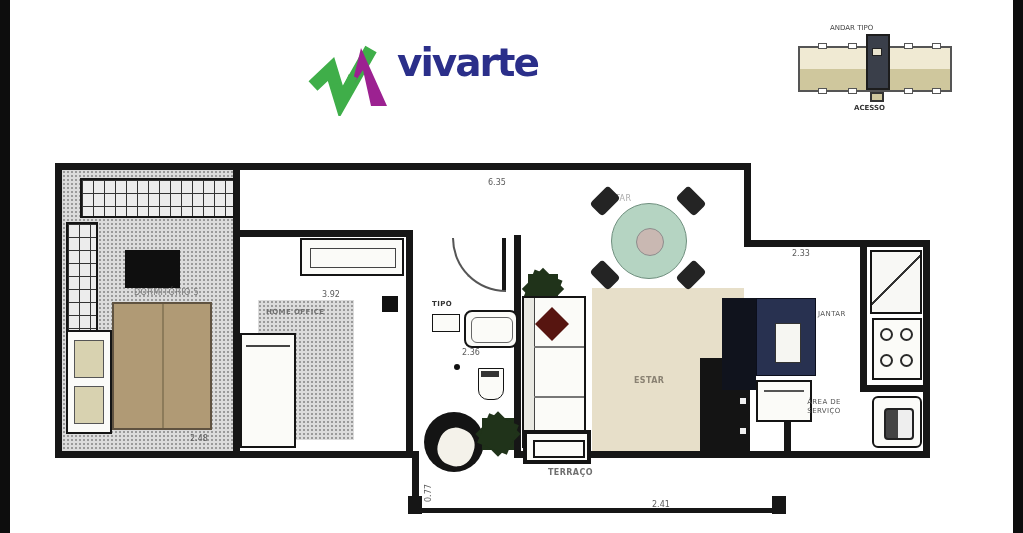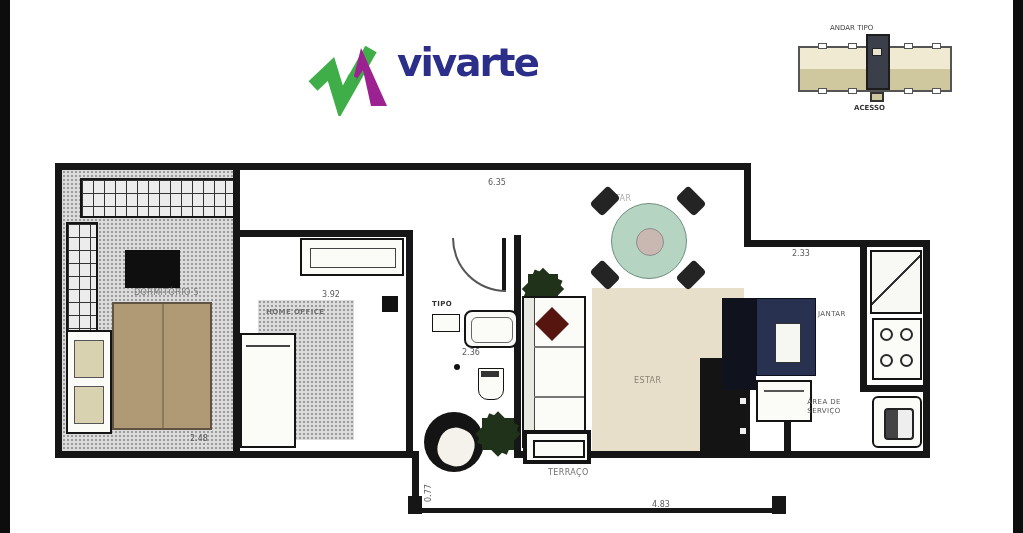--- a/index.html
+++ b/index.html
@@ -136,39 +136,39 @@
     <div class="chair" style="left:678px;top:192px;transform:rotate(45deg);"></div>
     <div class="chair" style="left:592px;top:266px;transform:rotate(45deg);"></div>
     <div class="chair" style="left:678px;top:266px;transform:rotate(-45deg);"></div>
 
     <div class="box" style="left:522px;top:296px;width:64px;height:152px;">
       <div class="abs" style="left:0;top:0;width:10px;height:148px;background:#e8e8e2;border-right:1px solid #444;"></div>
       <div class="abs" style="left:10px;top:48px;width:50px;height:2px;background:#777;"></div>
       <div class="abs" style="left:10px;top:98px;width:50px;height:2px;background:#777;"></div>
     </div>
     <div class="abs" style="left:540px;top:312px;width:24px;height:24px;background:#571510;transform:rotate(45deg);"></div>
-    <div class="rlabel" style="left:634px;top:376px;color:#8a8273;font-weight:normal;">ESTAR</div>
+    <div class="rlabel" style="left:634px;top:376px;color:#8a8273;font-weight:bold;">ESTAR</div>
     <div class="abs" style="left:700px;top:358px;width:50px;height:100px;background:#141414;">
       <div class="abs" style="left:40px;top:40px;width:6px;height:6px;background:#f0f0f0;"></div>
       <div class="abs" style="left:40px;top:70px;width:6px;height:6px;background:#f0f0f0;"></div>
     </div>
     <div class="abs" style="left:424px;top:412px;width:60px;height:60px;background:#141414;border-radius:50%;">
       <div class="abs" style="left:14px;top:16px;width:36px;height:38px;background:#f4f2ea;border-radius:45%;transform:rotate(20deg);"></div>
     </div>
     <div class="abs plant" style="left:482px;top:418px;width:32px;height:32px;">
       <span class="p1"></span>
         <span class="p2"></span>
         <span class="p3"></span>
     </div>
 
     <div class="box" style="left:523px;top:430px;width:68px;height:34px;border-width:4px;">
       <div class="abs" style="left:6px;top:6px;width:48px;height:14px;border:2px solid #141414;"></div>
     </div>
-    <div class="rlabel" style="left:548px;top:468px;color:#6f6f6f;font-weight:normal;">TERRAÇO</div>
-    <div class="dim" style="left:652px;top:500px;">4.83</div>
+    <div class="rlabel" style="left:548px;top:468px;color:#6f6f6f;font-weight:bold;">TERRAÇO</div>
+    <div class="dim" style="left:652px;top:500px;">2.41</div>
     <div class="dim v" style="left:424px;top:502px;">0.77</div>
 
     <div class="abs" style="left:722px;top:298px;width:34px;height:92px;background:#10131d;"></div>
     <div class="abs" style="left:756px;top:298px;width:58px;height:76px;background:#283150;border:1px solid #0c0f1c;">
       <div class="abs" style="left:18px;top:24px;width:24px;height:38px;background:#f6f6f2;border:1px solid #333;"></div>
     </div>
     <div class="box" style="left:756px;top:380px;width:56px;height:42px;">
       <div class="abs" style="left:6px;top:8px;width:40px;height:2px;background:#555;"></div>
     </div>
     <div class="rlabel" style="left:818px;top:310px;color:#555;font-size:7px;">JANTAR</div>

